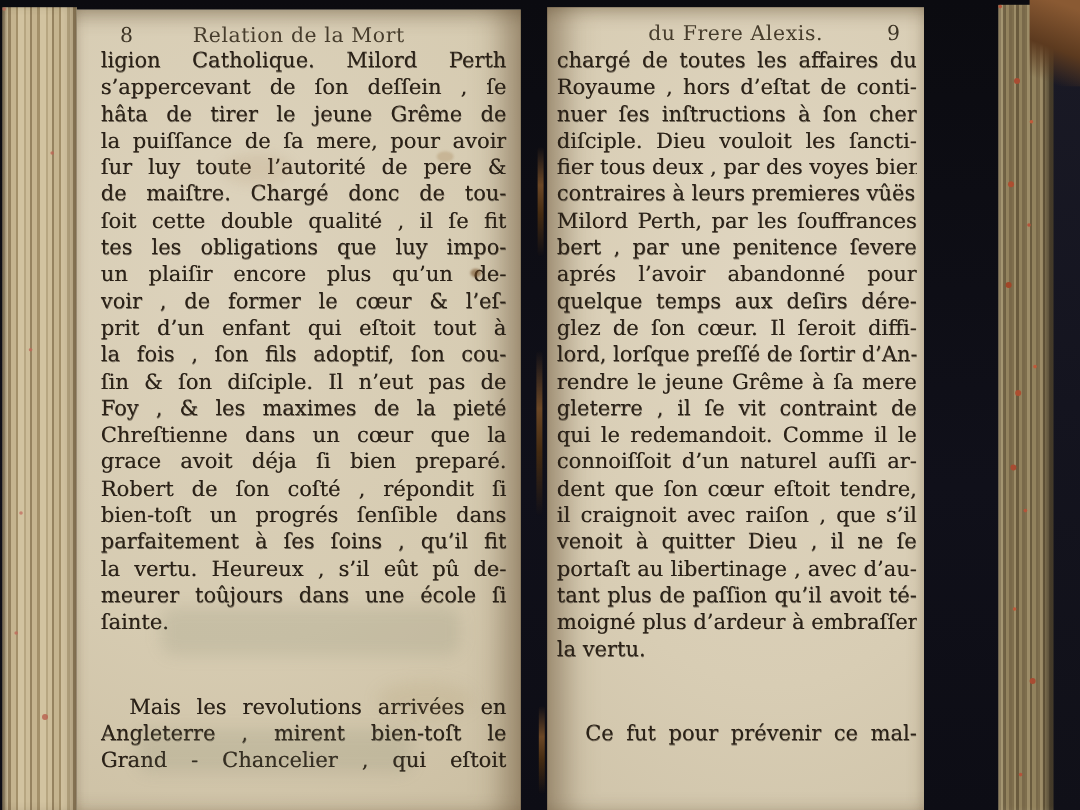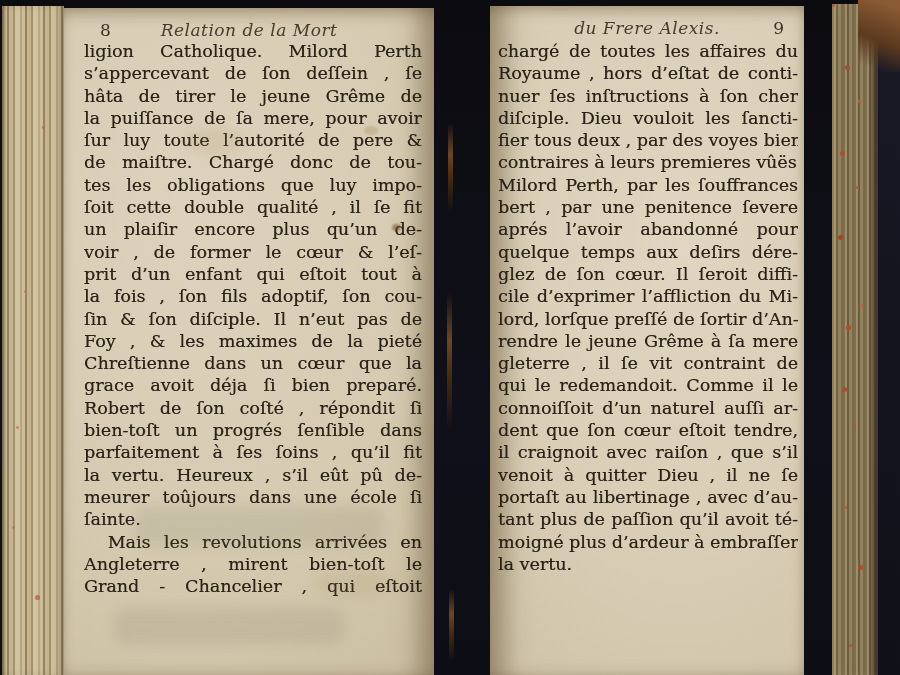--- a/index.html
+++ b/index.html
@@ -23,21 +23,21 @@
   .page-left{
     left:64px; width:370px;
     background:radial-gradient(120% 90% at 35% 30%, #ddd3bd 0%, #d6cbb1 55%, #c9bc9f 100%);
     box-shadow:
       inset -30px 0 26px -16px rgba(96,74,46,.50),
       inset 0 16px 16px -12px rgba(96,76,48,.45),
       inset 6px 0 10px -6px rgba(120,98,66,.30),
       inset 0 -10px 14px -12px rgba(110,90,60,.30);
   }
   .page-right{
-    left:490px; width:314px; top:6px;
+    left:456px; width:314px; top:6px;
     background:radial-gradient(120% 90% at 60% 35%, #e0d6c1 0%, #d8cdb4 55%, #cbbfa4 100%);
     box-shadow:
       inset 30px 0 26px -16px rgba(96,74,46,.50),
       inset 0 14px 14px -10px rgba(96,76,48,.40),
       inset -9px 0 12px -8px rgba(110,90,60,.35),
       inset 0 -10px 14px -12px rgba(110,90,60,.28);
   }
   
   .crease{position:absolute; width:5px; border-radius:3px;
     background:linear-gradient(180deg, rgba(90,58,28,0), #6b4726 35%, #462c12 60%, rgba(90,58,28,0));
@@ -67,33 +67,33 @@
   .corner-brown{position:absolute; left:858px; top:0; width:42px; height:72px;
     background:linear-gradient(200deg,#8a5a33 10%,#5c3a1f 55%, rgba(40,26,14,0) 90%);}
   
   .flecks-left{position:absolute; left:0; top:0; width:3px; height:3px; border-radius:50%;
     background:#c06a5a; opacity:.8;
     box-shadow: 22px 284px 0 0 #c06a5a, 34px 590px 0 1px #b9604e, 14px 420px 0 0 #c47263,
       40px 120px 0 0 #bd6554, 10px 520px 0 0 #c06a5a;}
   
   .hdr{position:absolute; top:12px; left:0; right:0; height:24px; font-size:17px;
     color:#463c2c; text-align:center;}
-  .hdr .running{font-style:italic; letter-spacing:.5px;text-align:right;}
+  .hdr .running{letter-spacing:.5px;text-align:right;}
   .hdr .pagenum{position:absolute; font-style:normal; font-size:17px; color:#3d3425;}
   .page-left .pagenum{left:36px; top:0;}
   .page-right .pagenum{right:20px; top:0;}
   
   .body{position:absolute; top:32px; color:#2a2117; font-size:17.5px;
     text-shadow:.3px .3px .5px rgba(42,33,23,.55);}
   .page-left .body{left:20px; right:12px;}
   .page-right .body{left:8px; right:6px; top:34px;}
   .tline{height:22.3px; line-height:22.3px; white-space:nowrap; overflow:hidden;
     text-align:justify; text-align-last:justify;}
   .tline.end{text-align-last:left;}
-  .tline.ind{text-indent:1.35em;}
+  .tline.ind{text-indent:1.35em;margin-top:48px;}
   
   .ghost{position:absolute; background:rgba(118,126,102,.16); filter:blur(6px); border-radius:12px;}
   .ghost-1{left:70px; top:498px; width:250px; height:40px;}
   .ghost-2{left:50px; top:600px; width:230px; height:36px;}
   .spot{position:absolute; border-radius:50%; filter:blur(1px);}
   .spot-1{left:328px; top:216px; width:9px; height:7px; background:rgba(112,72,32,.55);}
   .spot-2{left:300px; top:118px; width:14px; height:9px; background:rgba(150,110,60,.25);}
   .spot-3{left:120px; top:120px; width:60px; height:26px; background:rgba(160,130,85,.14); filter:blur(5px);}
   .spot-4{left:250px; top:560px; width:80px; height:30px; background:rgba(165,140,95,.14); filter:blur(6px);}
 </style>
@@ -111,22 +111,22 @@
       <span class="pagenum">8</span>
       <span class="running">Relation de la Mort</span>
     </div>
     <div class="body">
         <div class="tline">ligion Catholique.  Milord Perth</div>
         <div class="tline">s’appercevant de ſon deſſein , ſe</div>
         <div class="tline">hâta de tirer le jeune Grême de</div>
         <div class="tline">la puiſſance de ſa mere, pour avoir</div>
         <div class="tline">ſur luy toute l’autorité de pere &amp;</div>
         <div class="tline">de maiſtre.  Chargé donc de tou-</div>
+        <div class="tline">ſoit cette double qualité , il ſe fit</div>
         <div class="tline">tes les obligations que luy impo-</div>
-        <div class="tline">ſoit cette double qualité , il ſe fit</div>
         <div class="tline">un plaiſir encore plus qu’un de-</div>
         <div class="tline">voir , de former le cœur &amp; l’eſ-</div>
         <div class="tline">prit d’un enfant qui eſtoit tout à</div>
         <div class="tline">la fois , ſon fils adoptif, ſon cou-</div>
         <div class="tline">ſin &amp; ſon diſciple.  Il n’eut pas de</div>
         <div class="tline">Foy , &amp; les maximes de la pieté</div>
         <div class="tline">Chreſtienne dans un cœur que la</div>
         <div class="tline">grace avoit déja ſi bien preparé.</div>
         <div class="tline">Robert de ſon coſté , répondit ſi</div>
         <div class="tline">bien-toſt un progrés ſenſible dans</div>
@@ -160,33 +160,33 @@
         <div class="tline">Royaume , hors d’eſtat de conti-</div>
         <div class="tline">nuer ſes inſtructions à ſon cher</div>
         <div class="tline">diſciple.  Dieu vouloit les ſancti-</div>
         <div class="tline">fier tous deux , par des voyes bien</div>
         <div class="tline">contraires à leurs premieres vûës:</div>
         <div class="tline">Milord Perth, par les ſouffrances</div>
         <div class="tline">bert , par une penitence ſevere</div>
         <div class="tline">aprés l’avoir abandonné pour</div>
         <div class="tline">quelque temps aux deſirs dére-</div>
         <div class="tline">glez de ſon cœur.  Il ſeroit diffi-</div>
-        <div class="tline">cile d’exprimer l’affliction du Mi-</div>
         <div class="tline">lord, lorſque preſſé de ſortir d’An-</div>
         <div class="tline">rendre le jeune Grême à ſa mere</div>
         <div class="tline">gleterre , il ſe vit contraint de</div>
         <div class="tline">qui le redemandoit.  Comme il le</div>
         <div class="tline">connoiſſoit d’un naturel auſſi ar-</div>
         <div class="tline">dent que ſon cœur eſtoit tendre,</div>
         <div class="tline">il craignoit avec raiſon , que s’il</div>
         <div class="tline">venoit à quitter Dieu , il ne ſe</div>
         <div class="tline">portaſt au libertinage , avec d’au-</div>
         <div class="tline">tant plus de paſſion qu’il avoit té-</div>
         <div class="tline">moigné plus d’ardeur à embraſſer</div>
         <div class="tline end">la vertu.</div>
+        <div class="tline ind">Ce fut pour prévenir ce mal-</div>
       </div>
   </div>
 
   <div class="edge-right">
     <div class="speckles"></div>
   </div>
 
   <div class="cover-dark"></div>
   <div class="corner-brown"></div>
 

